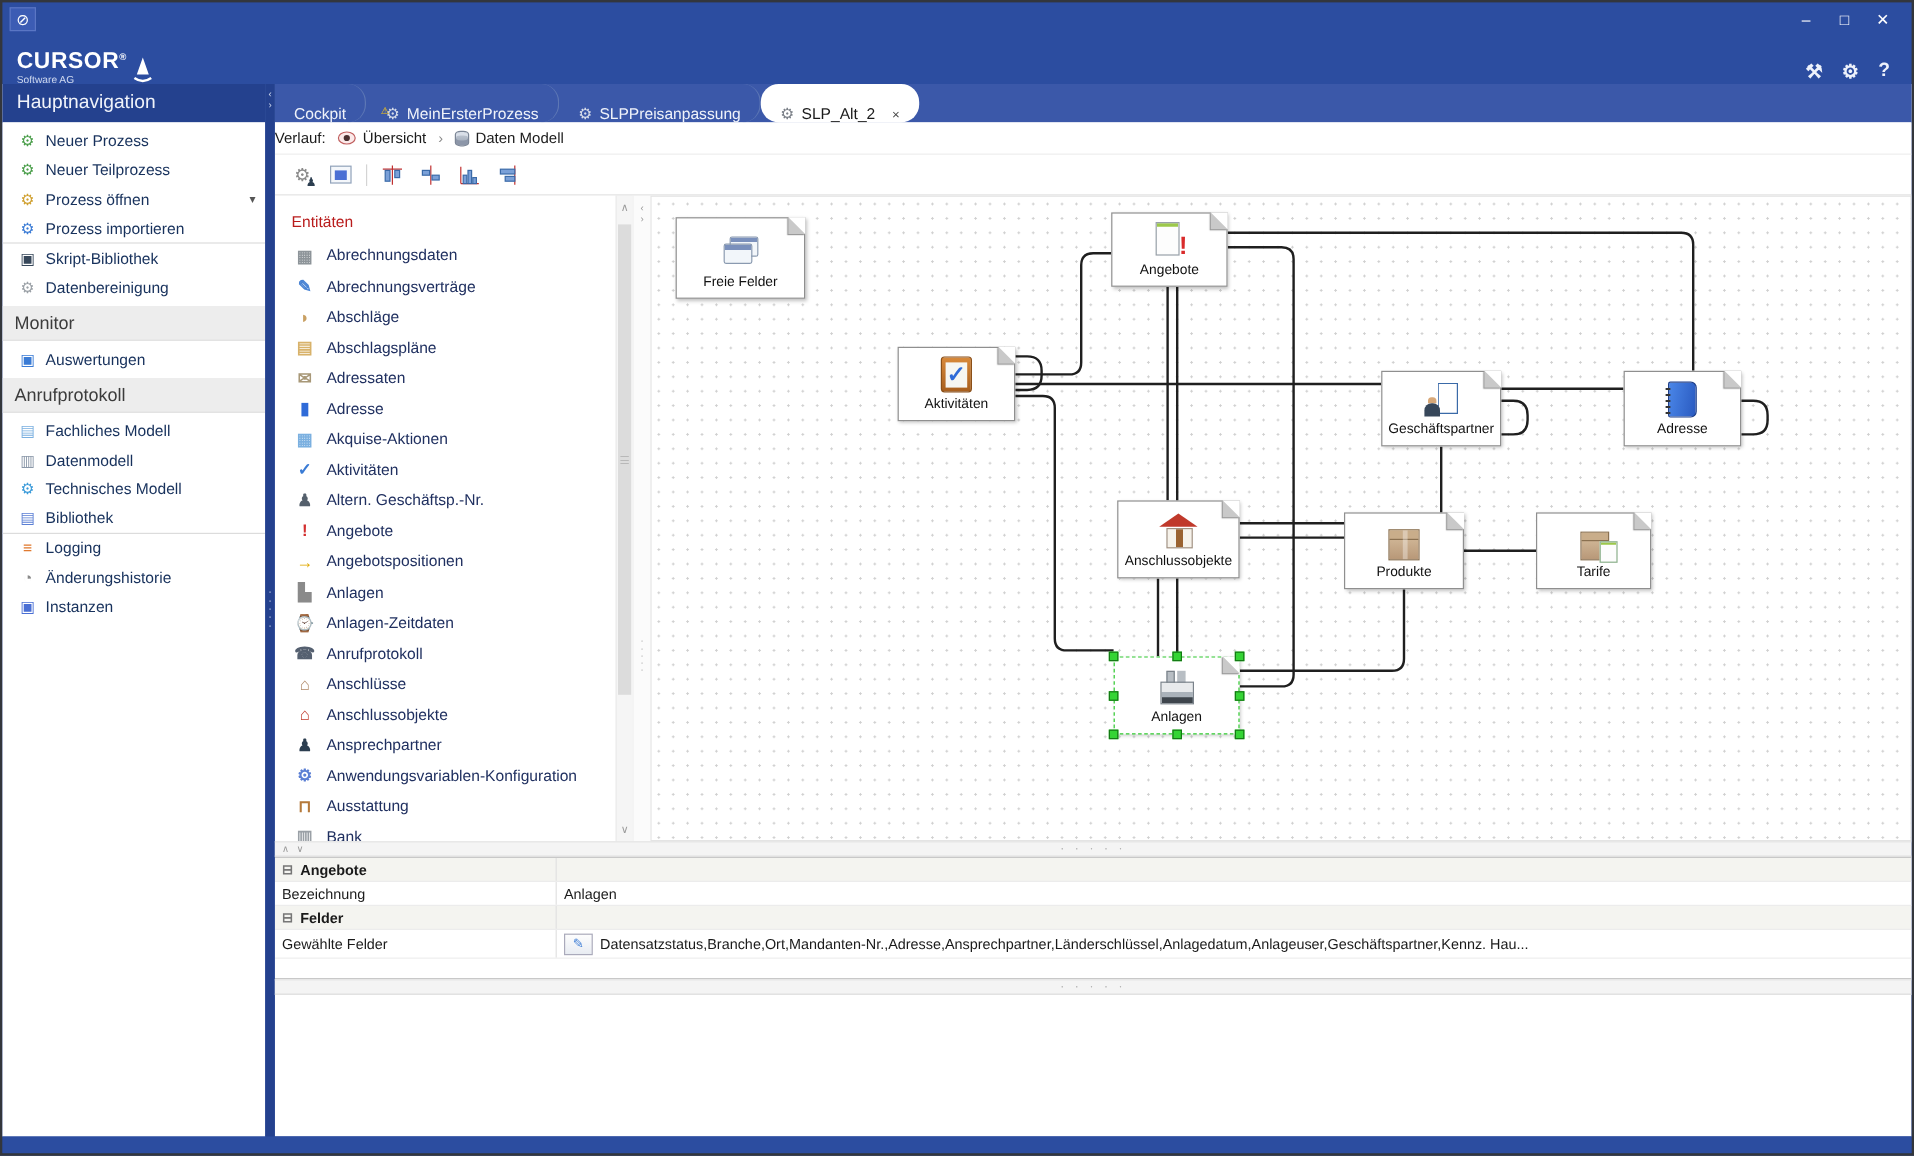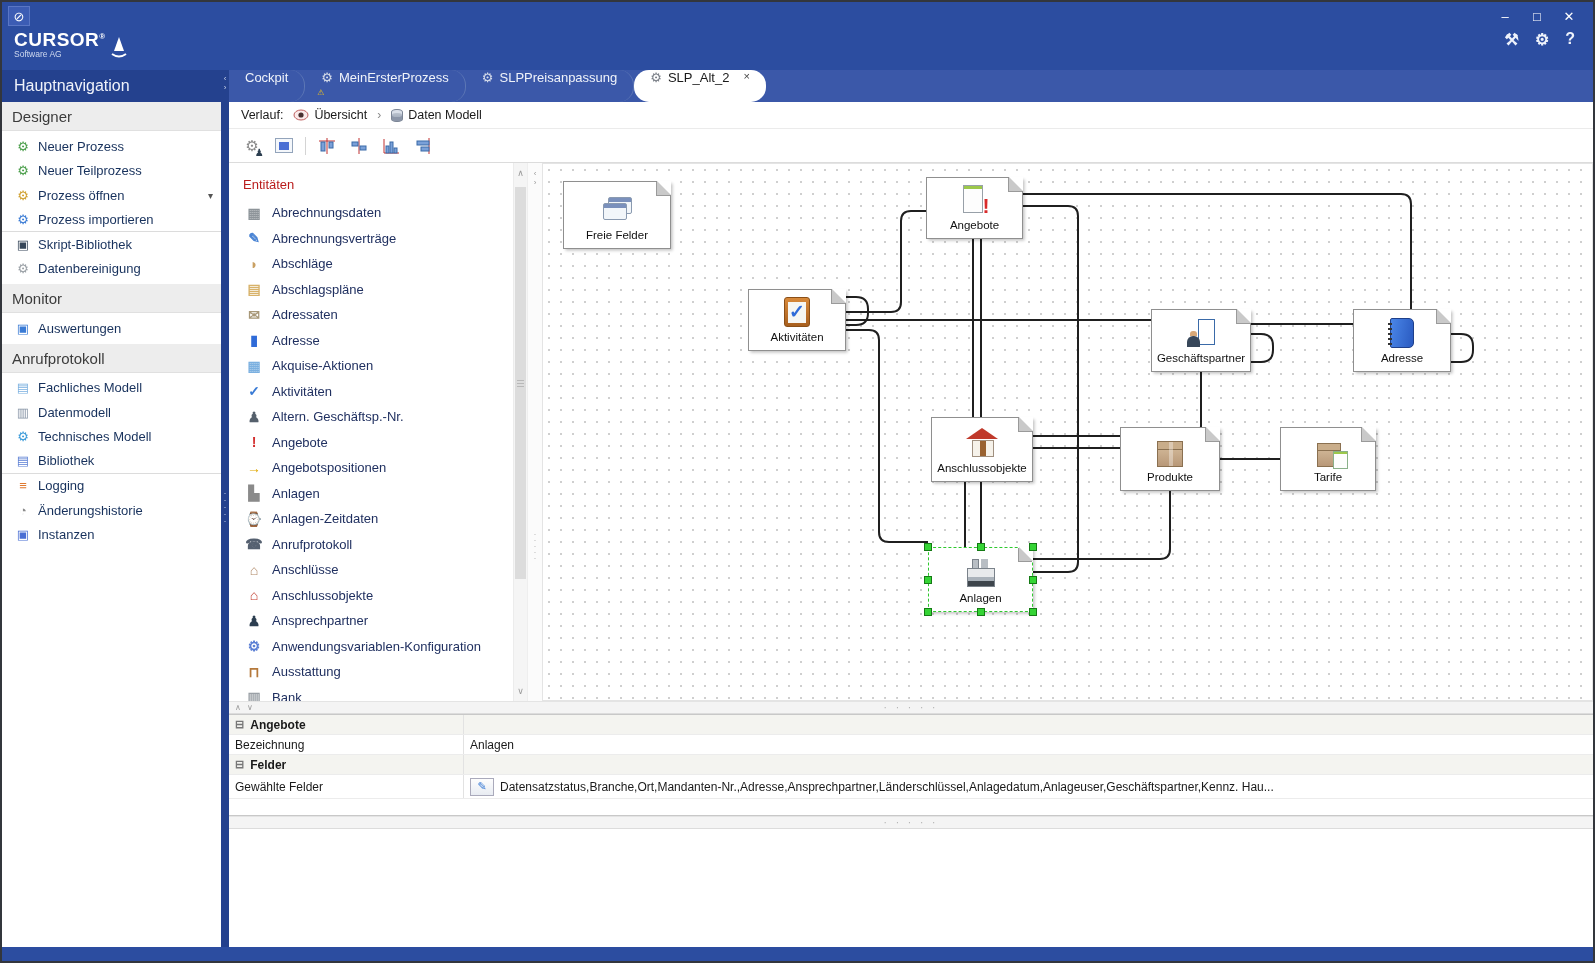--- a/index.html
+++ b/index.html
@@ -5,21 +5,21 @@
   html,body{margin:0;padding:0;background:#222;}
   *{box-sizing:border-box;font-family:"Liberation Sans",sans-serif;}
   .win{width:1595px;height:963px;border:2px solid #33363c;background:#2c4da0;display:flex;flex-direction:column;overflow:hidden;}
   
   .titlebar{height:28px;display:flex;align-items:center;color:#fff;position:relative;flex:0 0 auto;}
   .app-icon{width:22px;height:20px;margin-left:6px;background:#3c5cb4;border:1px solid #5a76c4;color:#fff;font-size:13px;display:flex;align-items:center;justify-content:center;}
   .title-text{position:absolute;left:0;right:0;text-align:center;font-size:13px;color:#e8edf8;}
   .win-controls{margin-left:auto;display:flex;align-items:center;gap:4px;padding-right:10px;z-index:2;}
   .wc{width:28px;height:20px;display:flex;align-items:center;justify-content:center;color:#fff;font-size:13px;cursor:default;}
   
-  .logorow{height:40px;display:flex;align-items:flex-start;flex:0 0 auto;position:relative;}
+  .logorow{height:40px;display:flex;align-items:flex-end;flex:0 0 auto;position:relative;}
   .brand{margin-left:12px;color:#fff;line-height:1;display:flex;align-items:flex-end;gap:4px;}
   .brand-text .bn{font-size:19px;font-weight:bold;letter-spacing:.5px;}
   .brand-text .bs{font-size:8.5px;color:#cfd9ef;margin-top:1px;}
   .quick-icons{margin-left:auto;display:flex;gap:16px;padding-right:18px;}
   .qi{color:#eef2fb;font-size:16px;font-weight:bold;}
   
   .mainrow{flex:1 1 auto;display:flex;min-height:0;}
   
   .sidebar{width:219px;flex:0 0 auto;display:flex;flex-direction:column;background:#fff;}
   .side-header{height:32px;background:#24418e;color:#f0f3fa;font-size:16px;display:flex;align-items:center;padding-left:12px;flex:0 0 auto;}
@@ -29,28 +29,28 @@
   .nav-item{display:flex;align-items:center;height:24.5px;padding:0 8px 0 12px;font-size:13px;color:#17315c;cursor:default;}
   .nav-icon{width:18px;text-align:center;margin-right:6px;font-size:13px;}
   .nav-caret{margin-left:auto;color:#555;font-size:10px;visibility:hidden;}
   .sep-after{border-bottom:1px solid #dcdcdc;}
   .side-splitter{width:8px;background:#24418e;flex:0 0 auto;position:relative;}
   .ss-arrows{position:absolute;top:4px;left:0;right:0;text-align:center;color:#cdd6ec;font-size:8px;line-height:9px;}
   .ss-dots{position:absolute;top:420px;left:0;right:0;text-align:center;color:#c2cde8;font-size:9px;line-height:7px;}
   
   .rightcol{flex:1;display:flex;flex-direction:column;min-width:0;background:#fff;}
   .tabstrip{height:32px;background:#3b58a9;display:flex;align-items:stretch;flex:0 0 auto;}
-  .tab{display:flex;align-items:flex-start;gap:6px;padding:0 16px;font-size:13px;color:#f0f3fa;border-right:1px solid #5d77b5;cursor:default;position:relative;border-radius:15px;}
+  .tab{display:flex;align-items:flex-end;gap:6px;padding:0 16px;font-size:13px;color:#f0f3fa;border-right:1px solid #5d77b5;cursor:default;position:relative;border-radius:15px;}
   .tab-gear{font-size:13px;color:#d6dcea;position:relative;}
   .tab-warn{position:absolute;left:12px;bottom:5px;font-size:8px;color:#f5c518;}
   .tab.active{background:#fff;color:#1a1a1a;border-right:none;}
   .tab.active .tab-gear{color:#7a7f87;}
   .tab-close{margin-left:8px;font-size:11px;color:#444;}
   
-  .breadcrumb{height:27px;background:#fff;display:flex;align-items:center;padding-left:12px;font-size:12.5px;color:#1a1a1a;border-bottom:1px solid #ebebeb;flex:0 0 auto;}
+  .breadcrumb{height:27px;background:#fff;display:flex;align-items:center;padding-left:0;font-size:12.5px;color:#1a1a1a;border-bottom:1px solid #ebebeb;flex:0 0 auto;}
   .bc-label{margin-right:10px;}
   .bc-item{display:flex;align-items:center;gap:5px;margin-right:10px;}
   .bc-sep{color:#8a8a8a;margin-right:10px;font-size:12px;}
   .db-icon{display:inline-block;width:12px;height:13px;background:linear-gradient(#c7ced8,#97a2b2);border-radius:5px/3px;border:1px solid #7c8696;box-shadow:inset 0 3px 0 #d9dfe8, inset 0 -4px 0 #8c96a8;}
   
   .toolbar{height:34px;background:#fff;display:flex;align-items:center;gap:6px;padding-left:10px;border-bottom:1px solid #dcdcdc;flex:0 0 auto;}
   .tbtn{width:26px;height:24px;display:flex;align-items:center;justify-content:center;border:1px solid transparent;border-radius:2px;}
   .tb-sep{width:1px;height:18px;background:#d4d4d4;margin:0 2px;}
   .gearman{position:relative;font-size:15px;color:#8a8a8a;}
   .gearman::after{content:"♟";position:absolute;right:-5px;bottom:-3px;font-size:10px;color:#2c3e50;}
@@ -156,21 +156,20 @@
         <span class="qi">?</span>
       </div>
   </div>
 
   <div class="mainrow">
 
     <div class="sidebar">
       <div class="side-header">Hauptnavigation</div>
       <div class="side-body" id="sidebar-sections">
           <div class="section">
-    <div class="sec-title"><span class="sec-title-text">Designer</span></div>
     <div class="sec-items">
               <div class="nav-item">
     <span class="nav-icon" style="color: rgb(74, 158, 74);">⚙</span>
     <span class="nav-label">Neuer Prozess</span>
     <span class="nav-caret"></span>
   </div>
               <div class="nav-item">
     <span class="nav-icon" style="color: rgb(74, 158, 74);">⚙</span>
     <span class="nav-label">Neuer Teilprozess</span>
     <span class="nav-caret"></span>

